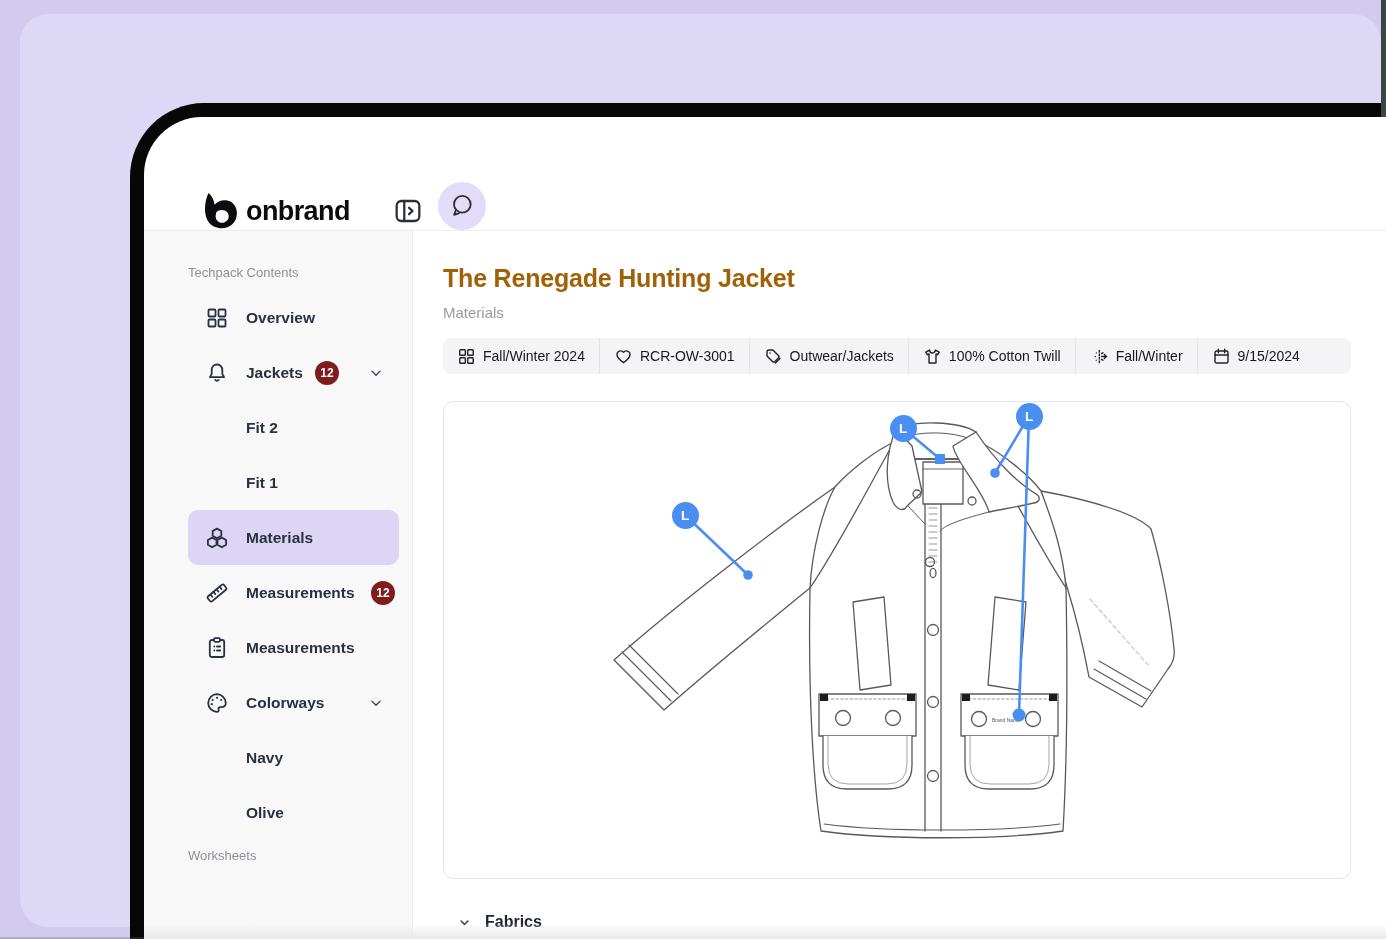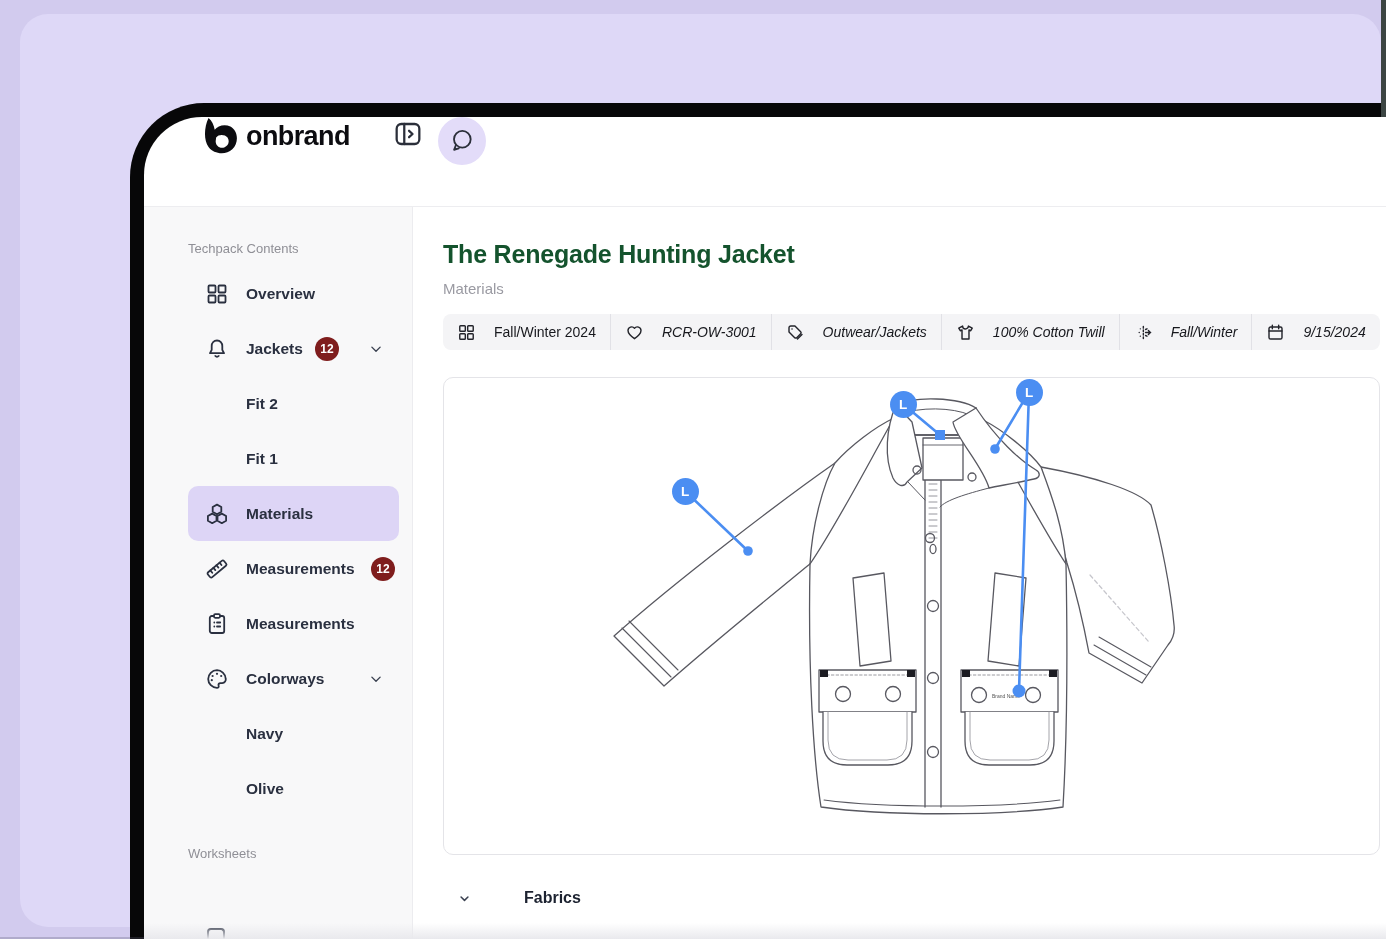--- a/index.html
+++ b/index.html
@@ -13,78 +13,78 @@
     background:#ded8f7; border-radius:28px; }
   .edge-right { position:absolute; right:0; top:0; width:5px; height:100%; background:#3c4543; }
   .edge-bottom { position:absolute; left:0; bottom:0; width:100%; height:2px; background:rgba(90,90,115,.28); }
 
   .frame { position:absolute; left:130px; top:103px; width:1256px; height:836px;
     background:#070708; border-top-left-radius:74px; }
   .app { position:absolute; left:14px; top:14px; width:1242px; height:822px;
     background:#fff; border-top-left-radius:58px; overflow:hidden; }
 
   
-  .app-header { display:flex; align-items:flex-start; height:90px; padding-left:56px;
+  .app-header { display:flex; align-items:flex-end; height:114px; padding-left:56px;
     border-bottom:1px solid #ededf0; }
   .logo { display:flex; align-items:center; gap:8px; }
   .logo-mark { width:38px; height:38px; }
   .logo-text { font-size:27px; font-weight:800; color:#0c0c10; letter-spacing:-0.6px; }
   .icon-btn { margin-left:40px; width:36px; height:36px; display:flex; align-items:center;
     justify-content:center; color:#2b2f3a; cursor:pointer; background:none; border:none; }
   .icon-btn svg { width:32px; height:32px; }
   .chat-btn { margin-left:12px; width:48px; height:48px; border-radius:50%; background:#e3dcf9;
     display:flex; align-items:center; justify-content:center; color:#2b2f3a; border:none; cursor:pointer; }
   .chat-btn svg { width:26px; height:26px; }
 
   
   .app-body { display:flex; height:731px; }
   .sidebar { width:269px; min-width:269px; background:#f8f8f9; border-right:1px solid #ececef;
     padding-top:34px; position:relative; }
   .side-label { margin:0 0 10px 44px; font-size:13px; color:#8f8f96; }
-  .side-label.second { margin-top:30px; }
+  .side-label.second { margin-top:8px; }
   .side-list { display:flex; flex-direction:column; }
   .side-item { height:55px; margin:0 13px 0 44px; display:flex; align-items:center;
     padding-left:17px; border-radius:10px; cursor:pointer; }
   .side-item.active { background:#ddd5f6; }
   .side-item.indent { padding-left:58px; }
   .side-item .ic { width:24px; height:24px; margin-right:17px; color:#2a3040; flex:none; }
   .side-item .ic svg { width:24px; height:24px; }
   .side-item .lbl { font-size:15.5px; font-weight:600; color:#2a3040; white-space:nowrap; }
   .badge { width:24px; height:24px; border-radius:50%; background:#7f1d1d; color:#fff;
     font-size:12px; font-weight:700; display:flex; align-items:center; justify-content:center;
     margin-left:12px; flex:none; }
   .badge.push { margin-left:auto; margin-right:4px; }
   .side-chev { margin-left:auto; margin-right:14px; width:18px; height:18px; color:#3a4150; }
   .side-chev svg { width:18px; height:18px; }
   .ws-stub { position:absolute; left:63px; bottom:-3px; width:18px; height:13px;
     border:2.5px solid #2a3040; border-bottom:none; border-radius:4px 4px 0 0; }
 
   
   .main { flex:1; padding:0 35px 0 30px; position:relative; background:#fff; }
-  .title { margin-top:33px; font-size:25px; font-weight:800; color:#14532d; letter-spacing:-0.2px; }
+  .title { margin-top:33px; font-size:25px; font-weight:800; color:#a16207; letter-spacing:-0.2px; }
   .subtitle { margin-top:11px; font-size:15px; color:#9a9aa2; }
   .chips { margin-top:17px; height:36px; background:#f4f4f6; border-radius:8px;
     display:flex; align-items:stretch; }
-  .chip { display:flex; align-items:center; gap:18px; padding:0 14px; }
-  .chip + .chip { border-left:1px solid #e1e1e6;font-style:italic; }
+  .chip { display:flex; align-items:center; gap:7px; padding:0 14px; }
+  .chip + .chip { border-left:1px solid #e1e1e6; }
   .chip .ic { width:19px; height:19px; color:#23242b; flex:none; }
   .chip .ic svg { width:19px; height:19px; }
   .chip .lbl { font-size:14px; color:#17181d; font-weight:500; white-space:nowrap; }
 
   .panel { margin-top:27px; height:478px; border:1px solid #e4e4e8; border-radius:10px;
     position:relative; background:#fff; }
   .panel svg.draw { position:absolute; left:0; top:0; width:906px; height:476px; }
   .pin { position:absolute; width:27px; height:27px; border-radius:50%; background:#4b8ef2;
     color:#fff; font-size:13.5px; font-weight:700; display:flex; align-items:center;
     justify-content:center; cursor:pointer; font-family:"Liberation Sans",sans-serif; }
 
   .fabrics { margin-top:34px; display:flex; align-items:center; gap:13px; padding-left:14px; cursor:pointer; }
   .fabrics .ic { width:15px; height:15px; color:#3a4150; }
   .fabrics .ic svg { width:15px; height:15px; }
-  .fabrics .lbl { font-size:16px; font-weight:700; color:#1c2230;margin-left:39px; }
+  .fabrics .lbl { font-size:16px; font-weight:700; color:#1c2230; }
   .fade { position:absolute; left:0; right:0; bottom:0; height:16px;
     background:linear-gradient(to bottom, rgba(234,234,237,0), #e9e9ed); }
 </style>
 </head>
 <body>
 
 <div class="bg-inner"></div>
 <div class="frame"></div>
 <div class="edge-right"></div>
 <div class="edge-bottom"></div>

